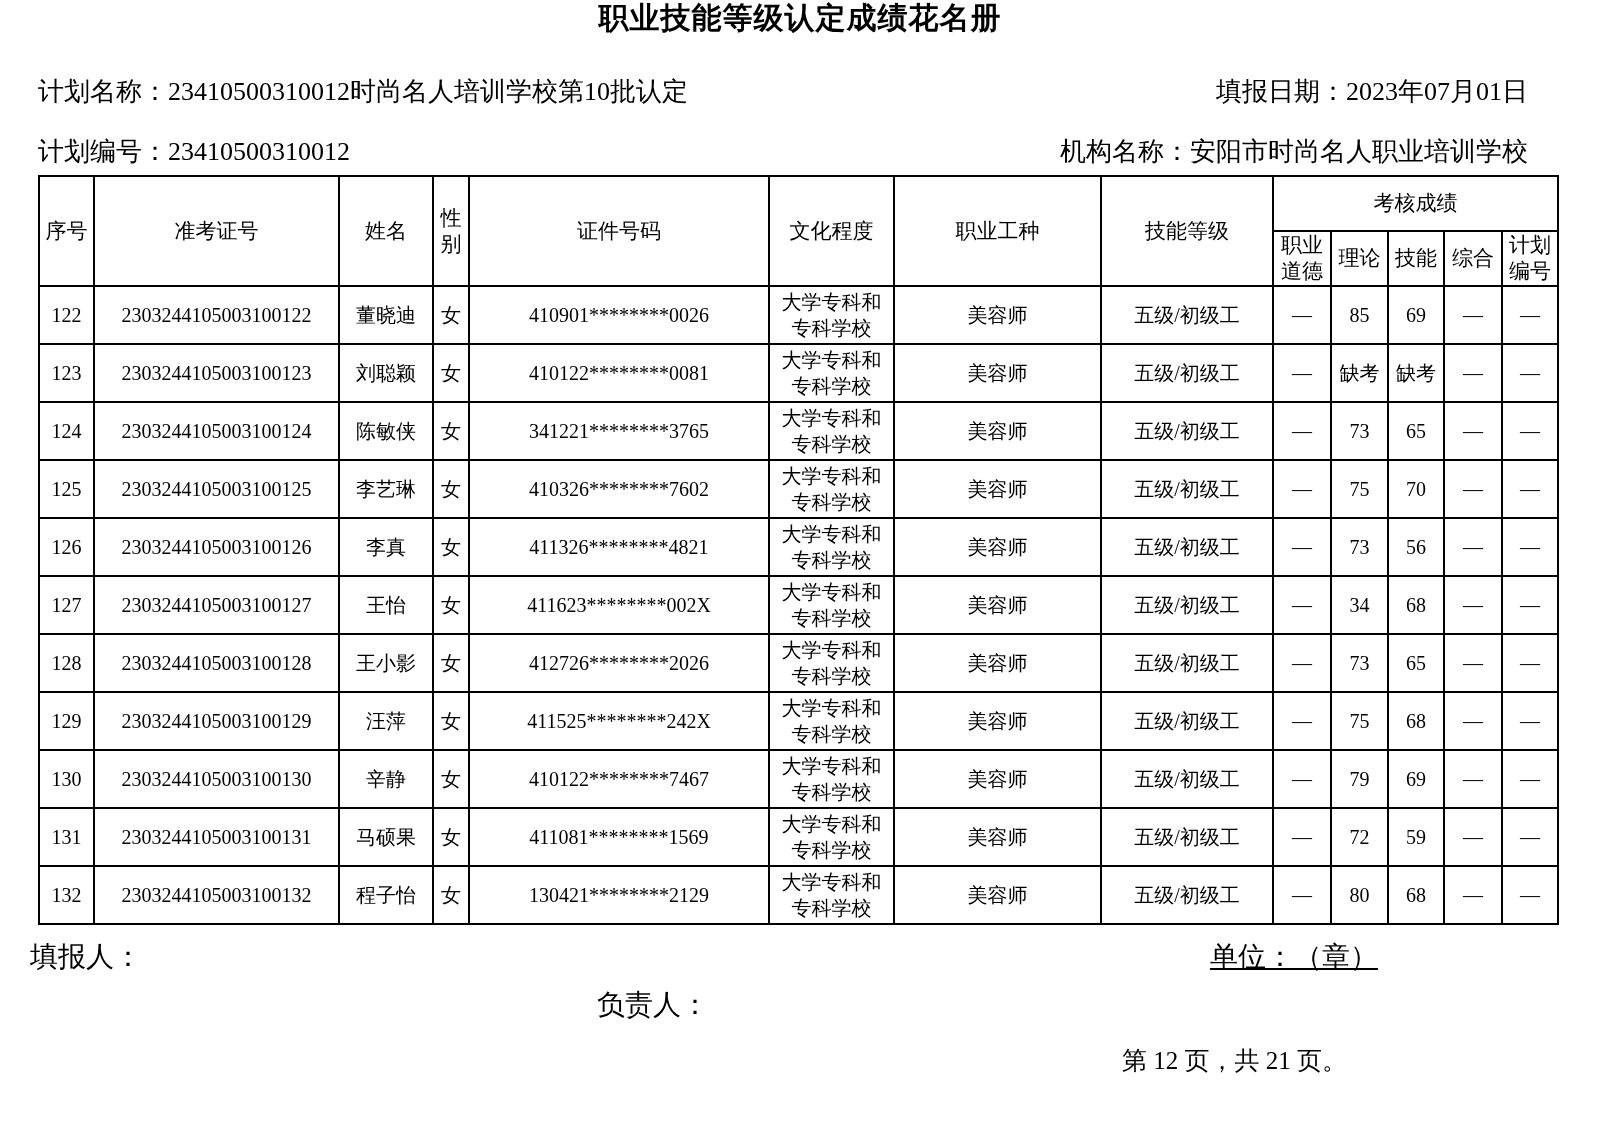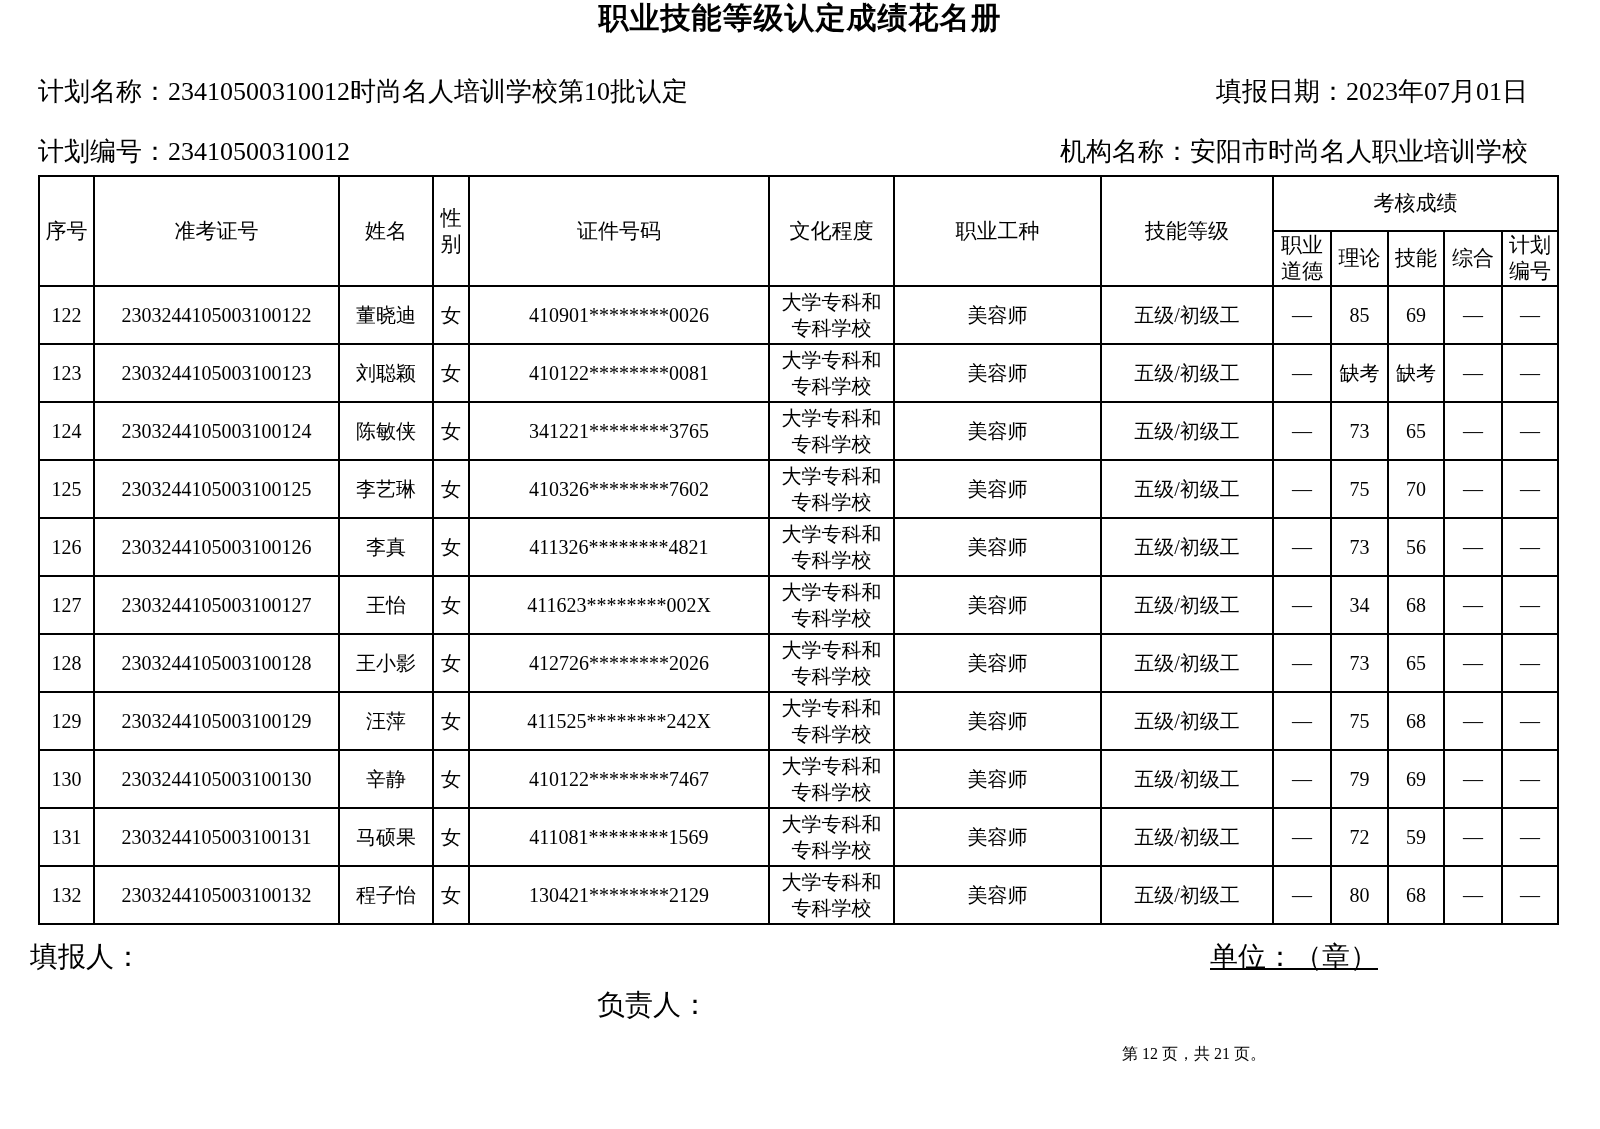--- a/index.html
+++ b/index.html
@@ -63,21 +63,21 @@
     line-height: 28px;
   }
   .sign-item { position: absolute; top: 0; }
   .sign-filler   { left: 30px; }
   .sign-manager  { left: 597px; margin-top: 48px; }
   .sign-unit     { left: 1210px; text-decoration: underline; }
   .page-indicator {
     position: absolute;
     left: 1122px;
     top: 1044px;
-    font-size: 16px;
+    font-size: 25px;
   }
 </style>
 </head>
 <body>
 
 <div class="page">
 
   <h1 class="doc-title">职业技能等级认定成绩花名册</h1>
 
   <div class="meta-row first">

